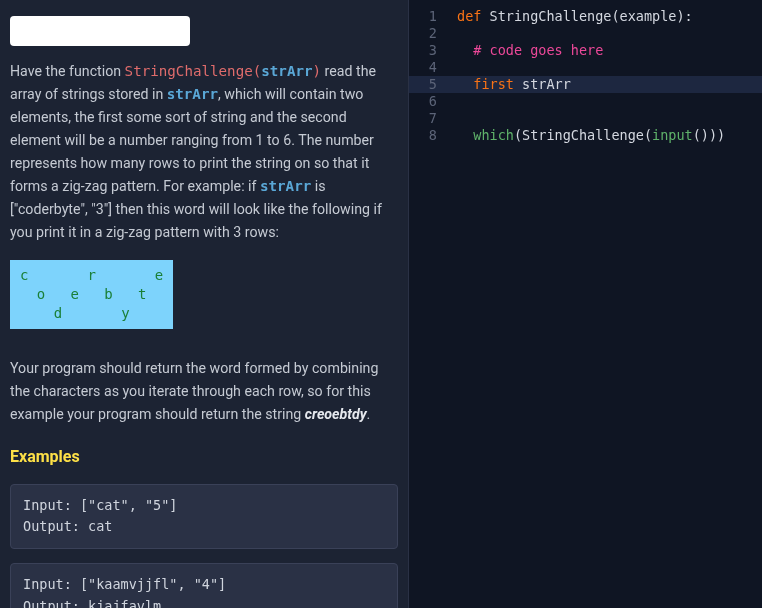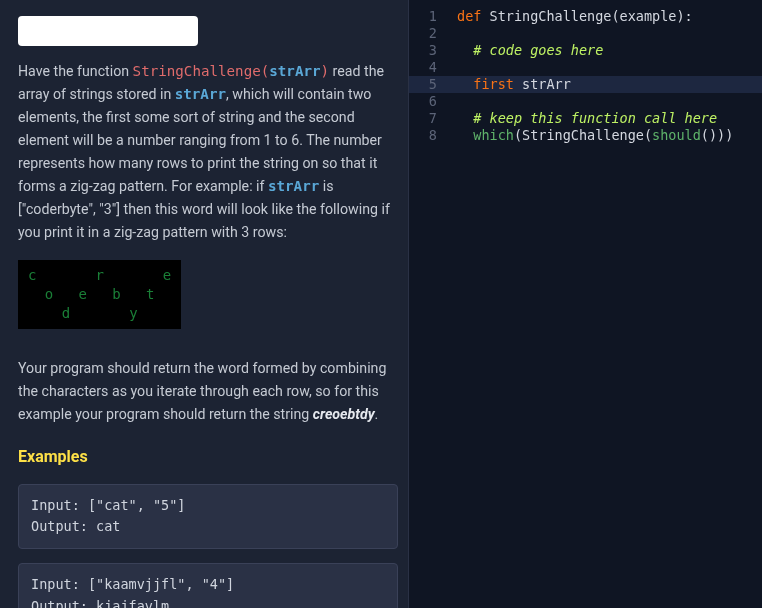--- a/index.html
+++ b/index.html
@@ -13,21 +13,21 @@
   }
   .app {
     display: flex;
     width: 100%;
     height: 100%;
   }
   
   .left-panel {
     width: 408px;
     height: 100%;
-    padding: 0 10px 10px 18px;
+    padding: 0 10px 10px 10px;
     overflow-y: auto;
     font-size: 14.2px;
     line-height: 1.62;
     color: #c5cad3;
   }
   .title-box {
     background: #ffffff;
     border-radius: 4px;
     width: 180px;
     height: 30px;
@@ -35,21 +35,21 @@
   }
   .desc {
     margin-bottom: 16px;
   }
   .tok-fn { color: #e06c6c; font-family: ui-monospace, SFMono-Regular, Menlo, Consolas, monospace; }
   .tok-arg { color: #5aa7d6; font-family: ui-monospace, SFMono-Regular, Menlo, Consolas, monospace; font-weight:600;}
   .tok-par { color: #e06c6c; font-family: ui-monospace, SFMono-Regular, Menlo, Consolas, monospace; }
   .bold { font-weight: 700; color:#e6e9ef;font-style:italic;}
   .zigzag {
     display:inline-block;
-    background: #000000;
+    background: #7dd3fc;
     color: #1a7f37;
     font-family: ui-monospace, SFMono-Regular, Menlo, Consolas, monospace;
     font-size: 14px;
     line-height: 1.35;
     padding: 6px 10px;
     white-space: pre;
     margin-bottom: 28px;
   }
   .desc2 { margin-bottom: 18px; }
   .examples-h {
@@ -101,21 +101,21 @@
     padding: 8px 0 0 12px;
     color: #d4d8e0;
     position: relative;
   }
   .code-line {
     height: 17px;
     white-space: pre;
   }
   .kw { color: #f97316; }
   .builtin { color: #5fb36a; }     
-  .cm { color: #bef264; font-style: italic; }          
+  .cm { color: #ec4899; }          
   .id { color: #d4d8e0; }
   
   .right-panel .hl-row {
     position:absolute;
     left:0; right:0;
     height:17px;
     background: #1d2740;
     z-index:0;
   }
   .gutter, .code-area { position:relative; z-index:1; }
@@ -160,18 +160,18 @@
       <div class="ln">7</div>
       <div class="ln">8</div>
     </div>
     <div class="code-area">
       <div class="code-line"><span class="kw">def </span><span class="id">StringChallenge(example):</span></div>
       <div class="code-line"><span></span></div>
       <div class="code-line"><span>  </span><span class="cm"># code goes here</span></div>
       <div class="code-line"><span></span></div>
       <div class="code-line"><span>  </span><span class="kw">first </span><span class="id">strArr</span></div>
       <div class="code-line"><span></span></div>
-      <div class="code-line"><span>  </span><span class="cm"># keep this function call here</span></div>
-      <div class="code-line"><span>  </span><span class="builtin">which</span><span class="id">(StringChallenge(</span><span class="builtin">should</span><span class="id">()))</span></div>
+      <div class="code-line"><span>  </span></div>
+      <div class="code-line"><span>  </span><span class="builtin">which</span><span class="id">(StringChallenge(</span><span class="builtin">input</span><span class="id">()))</span></div>
     </div>
   </div>
 
 </div>
 
 </body></html>

